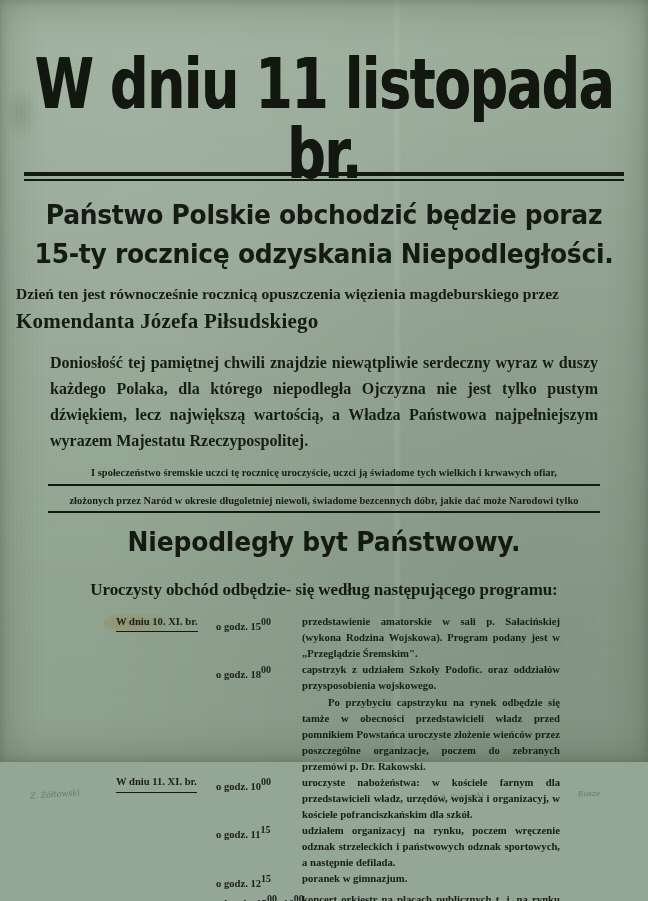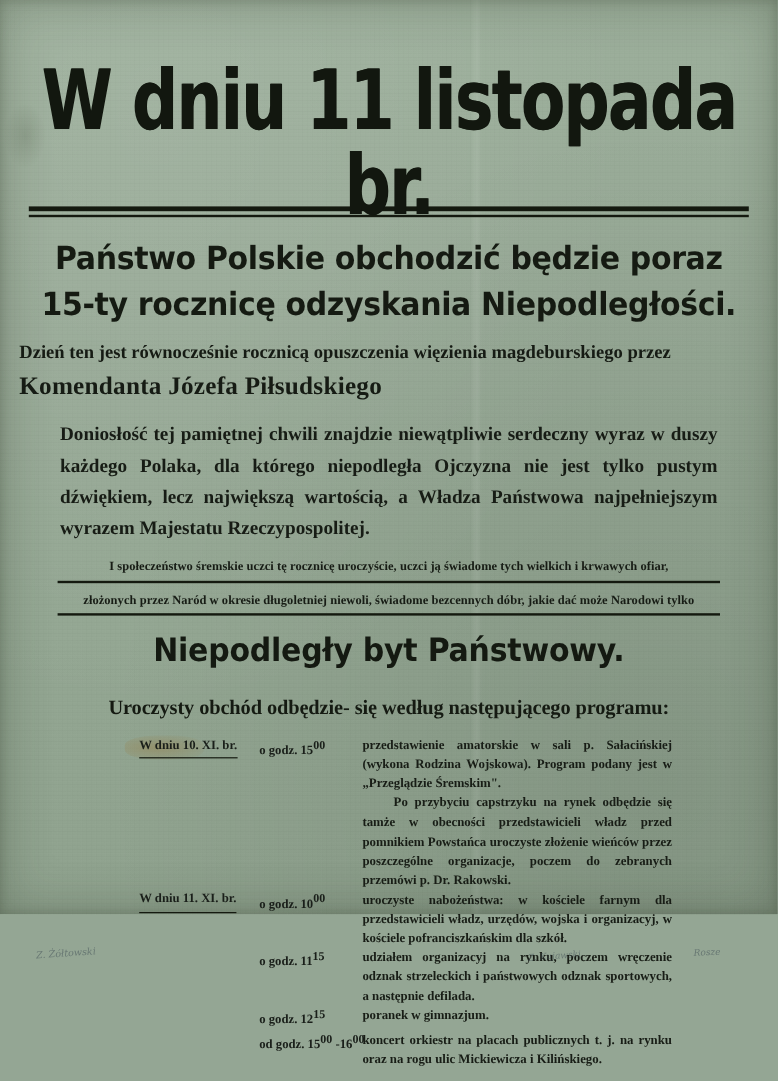--- a/index.html
+++ b/index.html
@@ -261,20 +261,25 @@
     <div class="program-head">Uroczysty obchód odbędzie- się według następującego programu:</div>
 
     <div class="program" id="program-table">
         <div class="prow">
           <div class="c-day"><span class="u">W dniu 10. XI. br.</span></div>
           <div class="c-time">o godz. 15<sup>00</sup></div>
           <div class="c-desc">przedstawienie amatorskie w sali p. Sałacińskiej (wykona Rodzina Wojskowa). Program podany jest w „Przeglądzie Śremskim".</div>
         </div>
         <div class="prow">
           <div class="c-day"></div>
+          <div class="c-time">o godz. 18<sup>00</sup></div>
+          <div class="c-desc">capstrzyk z udziałem Szkoły Podofic. oraz oddziałów przysposobienia wojskowego.</div>
+        </div>
+        <div class="prow">
+          <div class="c-day"></div>
           <div class="c-time"></div>
           <div class="c-desc indent">Po przybyciu capstrzyku na rynek odbędzie się tamże w obecności przedstawicieli władz przed pomnikiem Powstańca uroczyste złożenie wieńców przez poszczególne organizacje, poczem do zebranych przemówi p. Dr. Rakowski.</div>
         </div>
         <div class="prow">
           <div class="c-day"><span class="u">W dniu 11. XI. br.</span></div>
           <div class="c-time">o godz. 10<sup>00</sup></div>
           <div class="c-desc">uroczyste nabożeństwa: w kościele farnym dla przedstawicieli władz, urzędów, wojska i organizacyj, w kościele pofranciszkańskim dla szkół.</div>
         </div>
         <div class="prow">
           <div class="c-day"></div>

